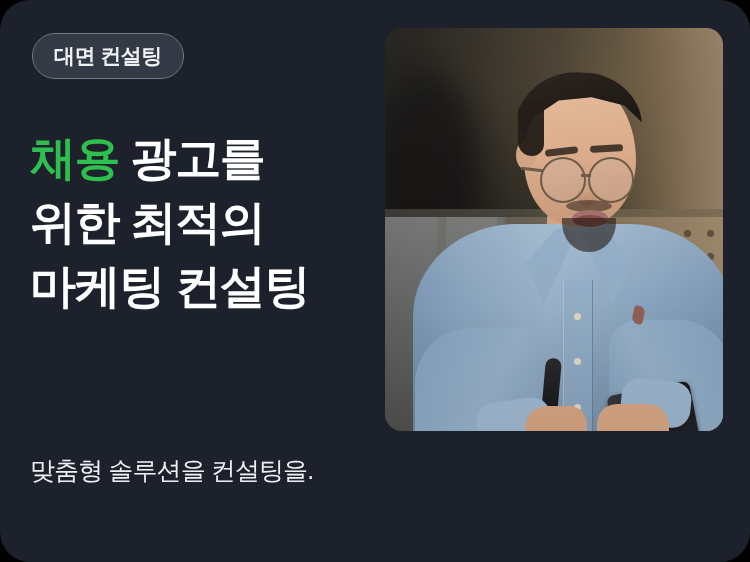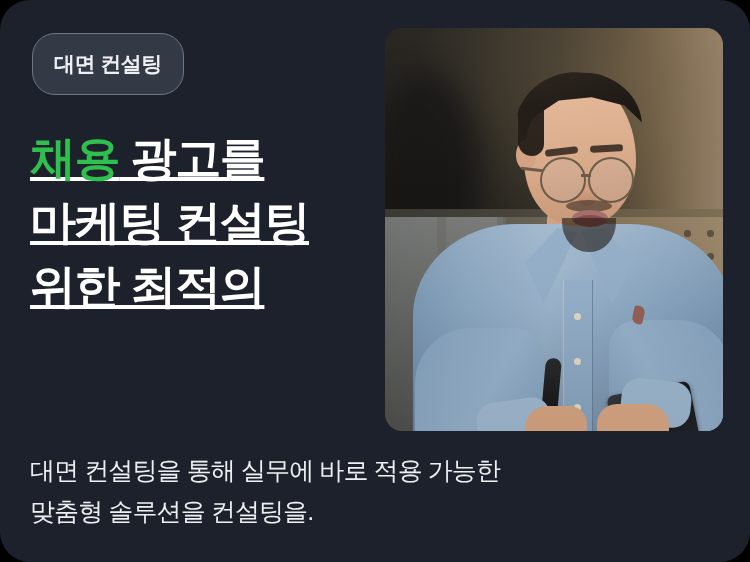--- a/index.html
+++ b/index.html
@@ -31,21 +31,21 @@
     left: 30px;
     top: 0;
     width: 350px;
     height: 100%;
   }
 
   .badge {
     position: absolute;
     left: 2px;
     top: 33px;
-    height: 62px;
+    height: 46px;
     box-sizing: border-box;
     display: inline-flex;
     align-items: center;
     padding: 0 21px;
     border: 1.5px solid #6f7783;
     border-radius: 23px;
     background: #333a46;
     color: #eef0f3;
     font-size: 21px;
     font-weight: 700;
@@ -58,21 +58,21 @@
     left: 0;
     top: 126px;
     margin: 0;
     font-size: 46px;
     font-weight: 700;
     line-height: 64px;
     letter-spacing: -1.4px;
     color: #ffffff;
     white-space: nowrap;
   }
-  .headline .line { display: block; text-decoration: underline; }
+  .headline .line { display: block; }
   .headline .accent { color: #2fbf4e; }
 
   .description {
     position: absolute;
     left: 0;
     top: 450px;
     margin: 0;
     font-size: 25px;
     font-weight: 500;
     line-height: 41px;
@@ -406,26 +406,25 @@
 <body>
 
 <div class="card">
 
   <div class="content">
 
     <div class="badge">대면 컨설팅</div>
 
     <h1 class="headline">
       <span class="line"><span class="accent">채용</span><span> 광고를</span></span>
+      <span class="line">위한 최적의</span>
       <span class="line">마케팅 컨설팅</span>
-      <span class="line">위한 최적의</span>
     </h1>
 
     <p class="description">
-      <span class="line">대면 컨설팅을 통해 실무에 바로 적용 가능한</span>
       <span class="line">맞춤형 솔루션을 컨설팅을.</span>
     </p>
 
   </div>
 
   <div class="photo">
     <div class="ph-bg"></div>
     <div class="ph-glow"></div>
     <div class="ph-silhouette"></div>
     <div class="ph-lowerwall"></div>

